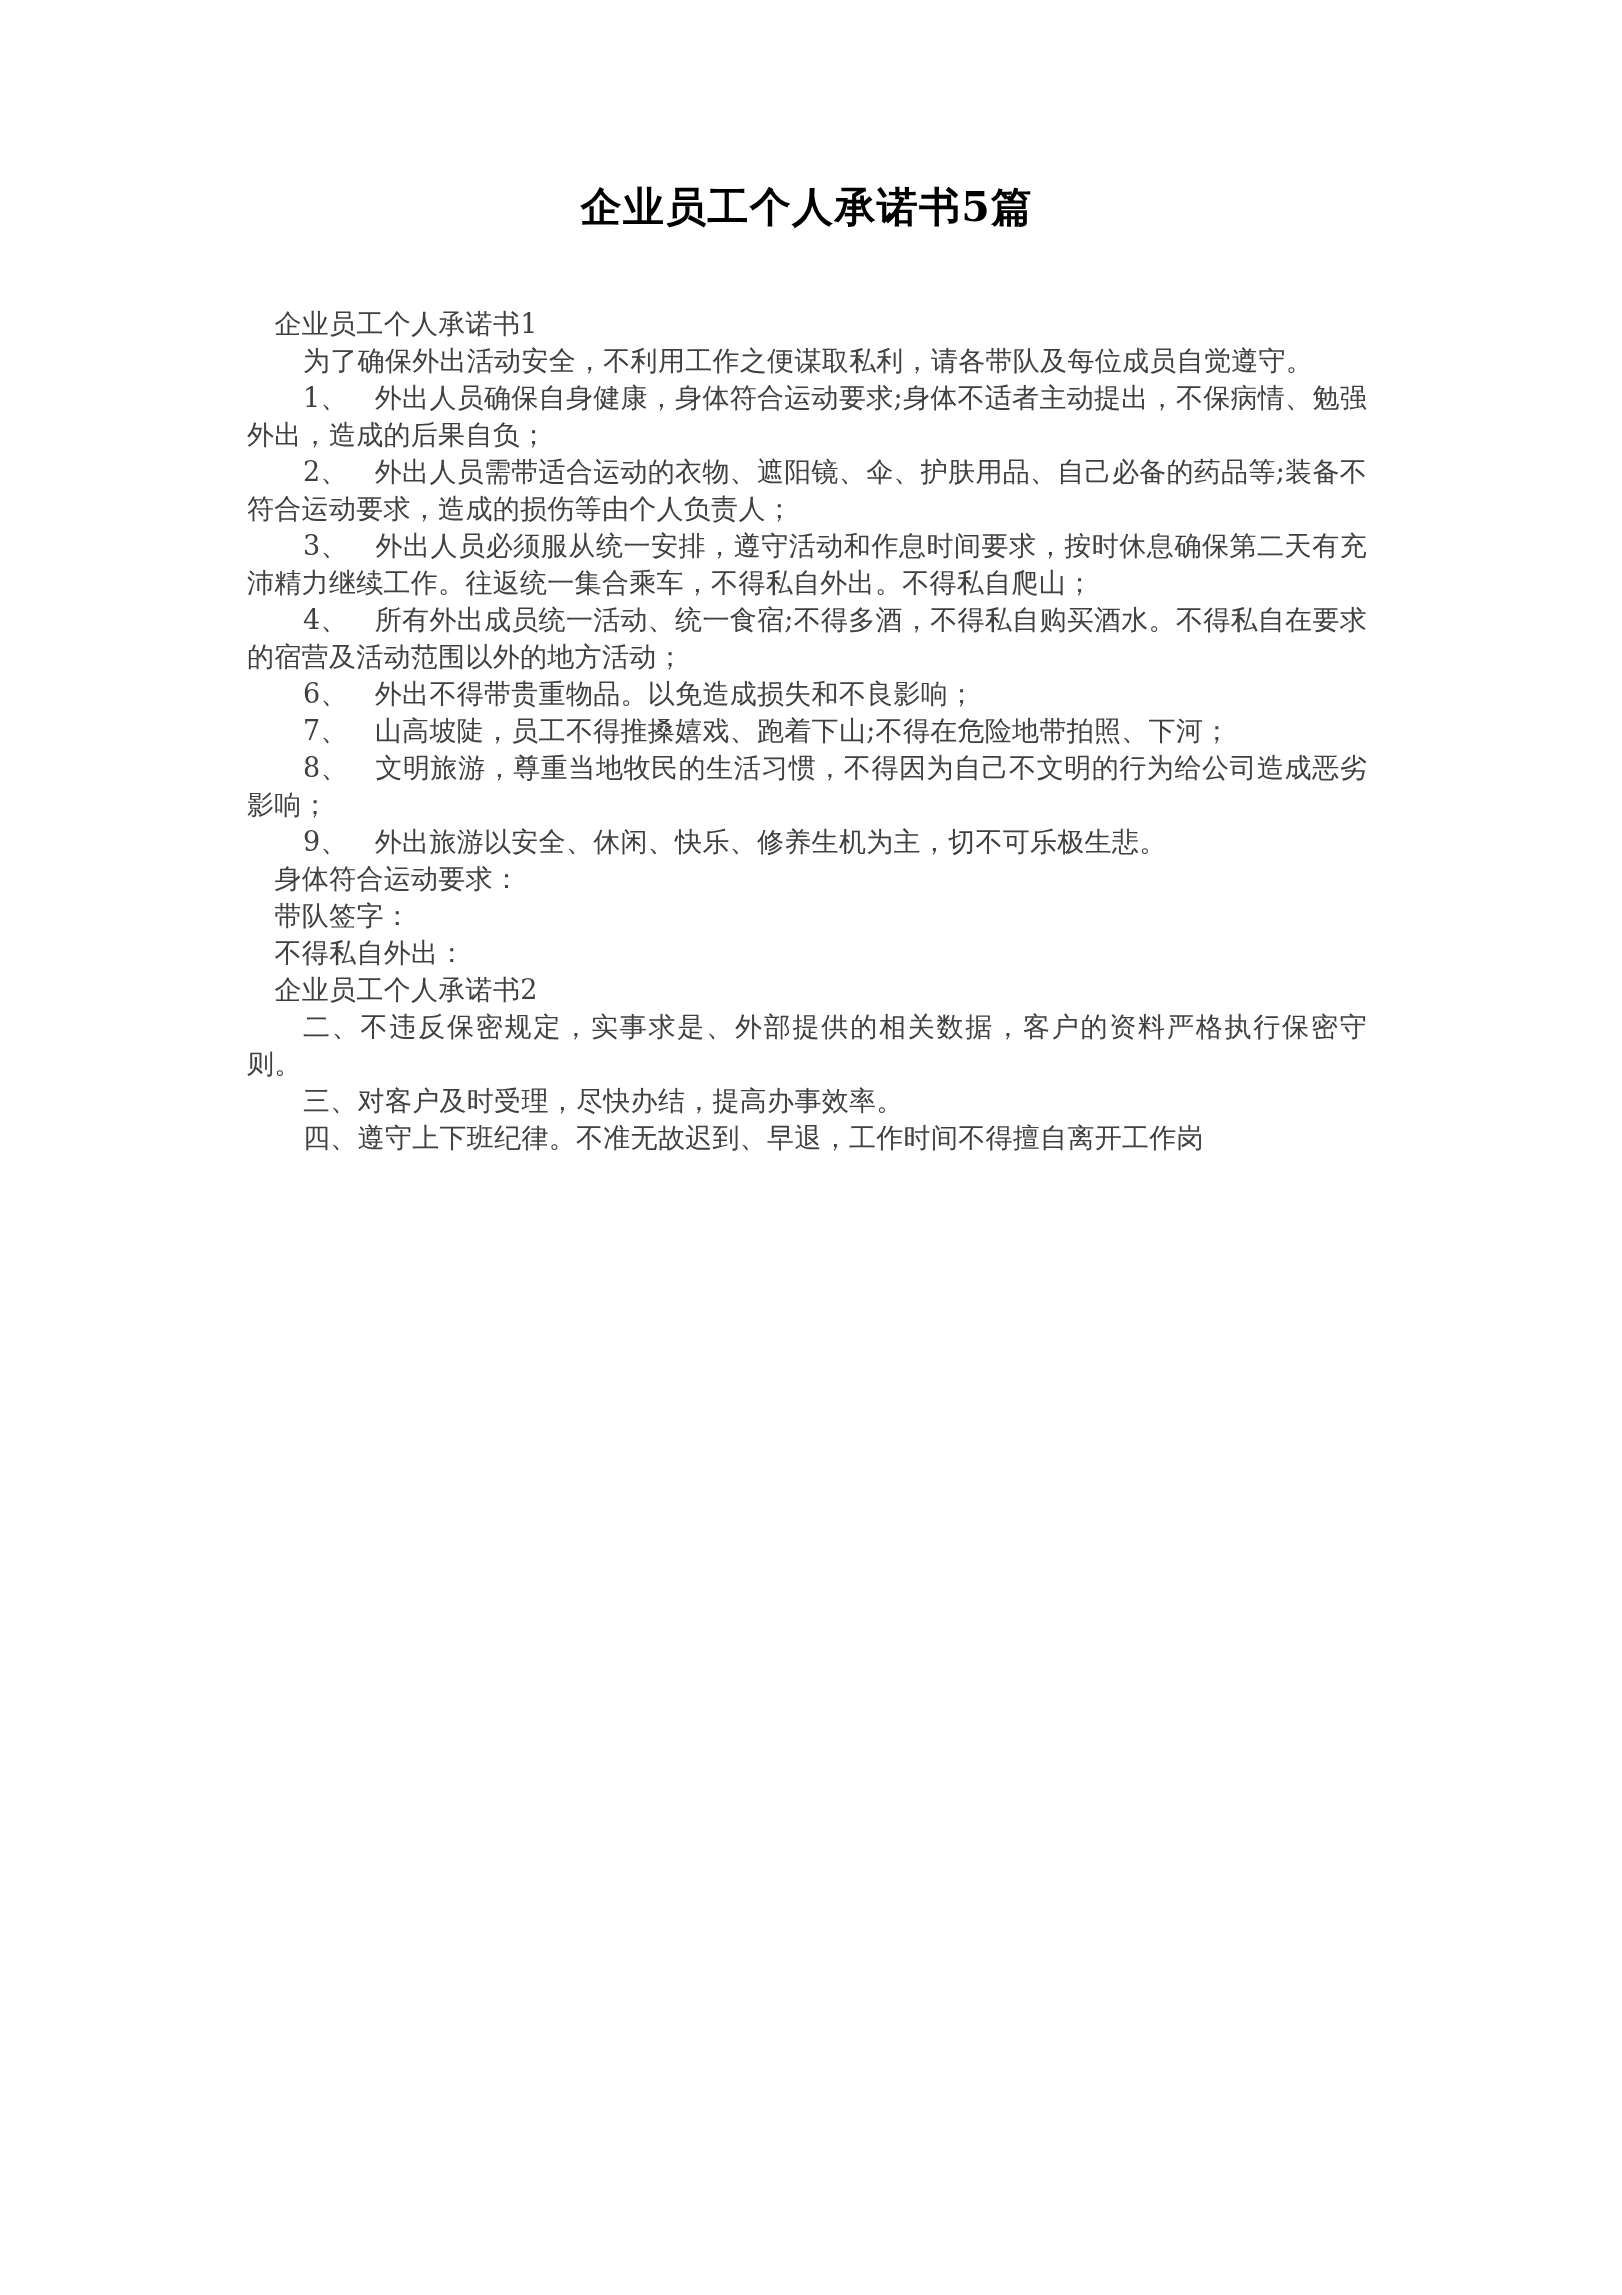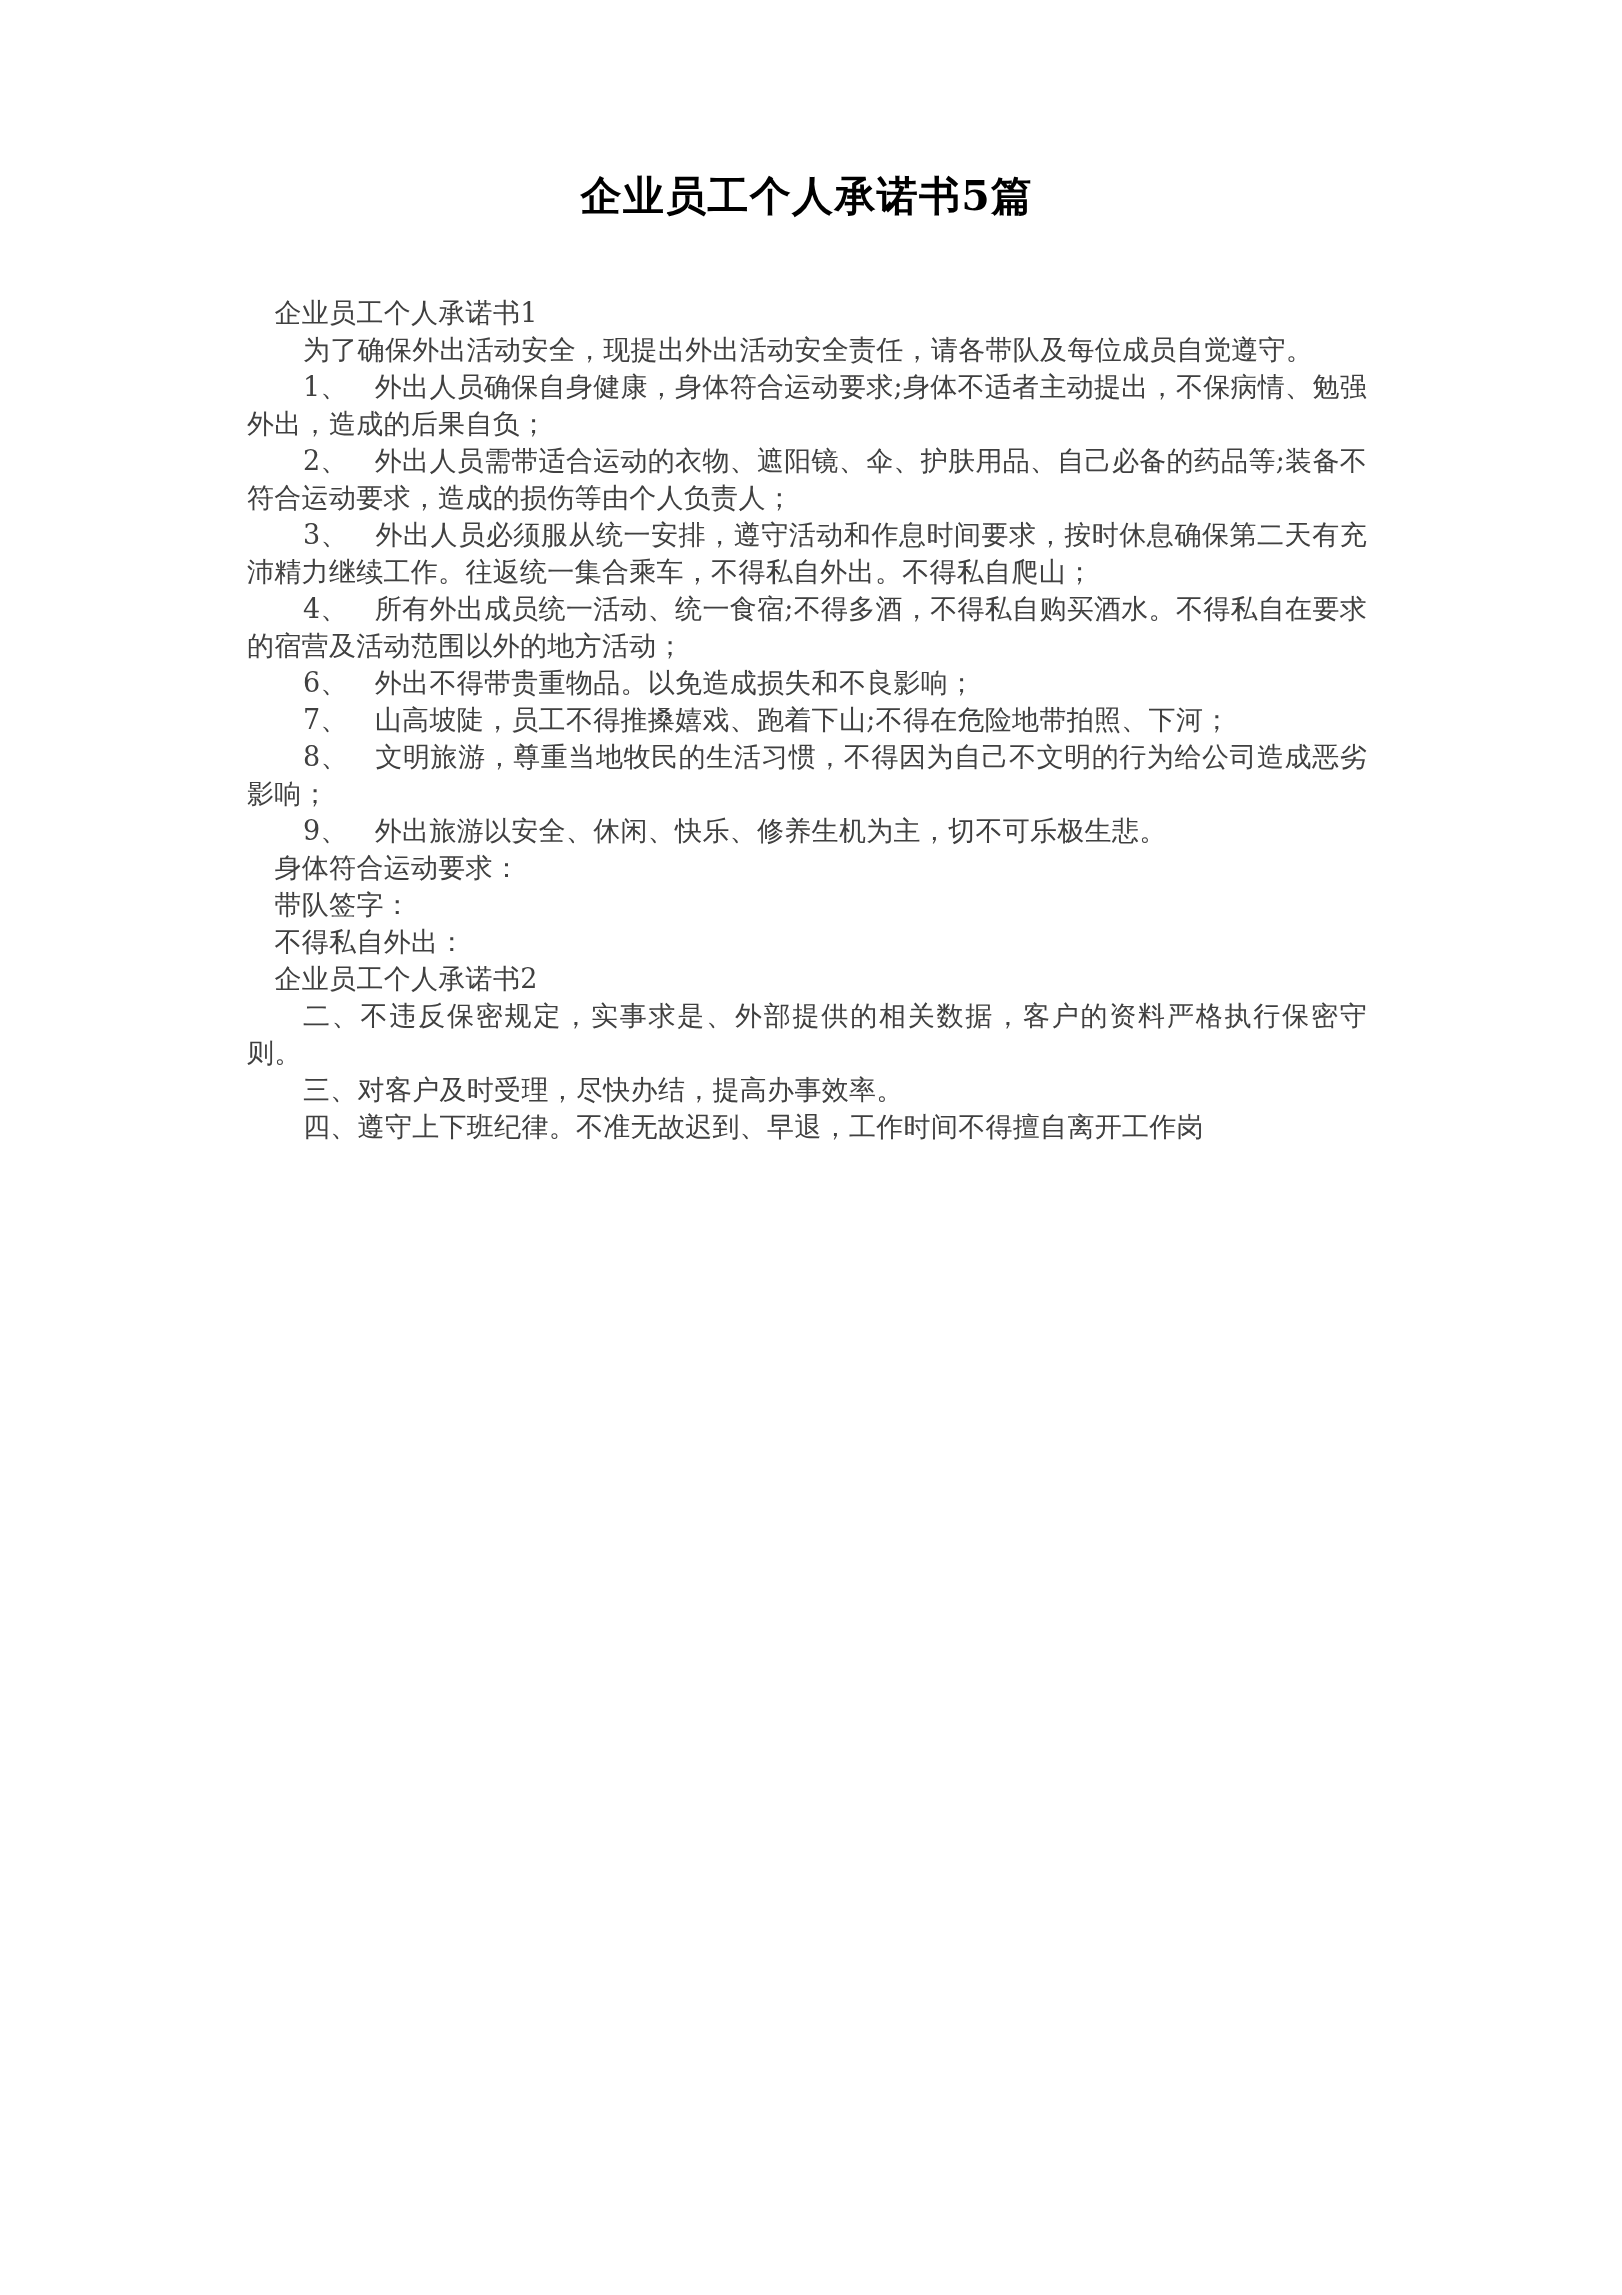--- a/index.html
+++ b/index.html
@@ -23,21 +23,21 @@
     width: 1120px;
   }
   .doc-title {
     font-family: "DejaVu Serif", "Liberation Serif", serif;
     font-weight: 700;
     font-size: 41px;
     line-height: 1.0;
     color: #000000;
     text-align: center;
     letter-spacing: 1.3px;
-    margin: 1px;
+    margin: 12px;
     padding-top: 175px;
     padding-bottom: 0;
     white-space: pre;
   }
   .body-block {
     margin-top: 77px;
   }
   p.para {
     font-family: "DejaVu Serif", "Liberation Serif", serif;
     font-size: 27px;
@@ -67,21 +67,21 @@
 
 <div class="page">
   <div class="content">
 
     <h1 class="doc-title">企业员工个人承诺书5篇</h1>
 
     <div class="body-block">
 
       <p class="para indent1">企业员工个人承诺书1</p>
 
-      <p class="para indent2">为了确保外出活动安全，现提出外出活动安全责任，请各带队及每位成员自觉遵守。</p>
+      <p class="para indent2">为了确保外出活动安全，不利用工作之便谋取私利，请各带队及每位成员自觉遵守。</p>
 
       <p class="para indent2"><span>1、</span><span class="nbsp-gap"></span><span>外出人员确保自身健康，身体符合运动要求;身体不适者主动提出，不保病情、勉强外出，造成的后果自负；</span></p>
 
       <p class="para indent2"><span>2、</span><span class="nbsp-gap"></span><span>外出人员需带适合运动的衣物、遮阳镜、伞、护肤用品、自己必备的药品等;装备不符合运动要求，造成的损伤等由个人负责人；</span></p>
 
       <p class="para indent2"><span>3、</span><span class="nbsp-gap"></span><span>外出人员必须服从统一安排，遵守活动和作息时间要求，按时休息确保第二天有充沛精力继续工作。往返统一集合乘车，不得私自外出。不得私自爬山；</span></p>
 
       <p class="para indent2"><span>4、</span><span class="nbsp-gap"></span><span>所有外出成员统一活动、统一食宿;不得多酒，不得私自购买酒水。不得私自在要求的宿营及活动范围以外的地方活动；</span></p>
 
 

